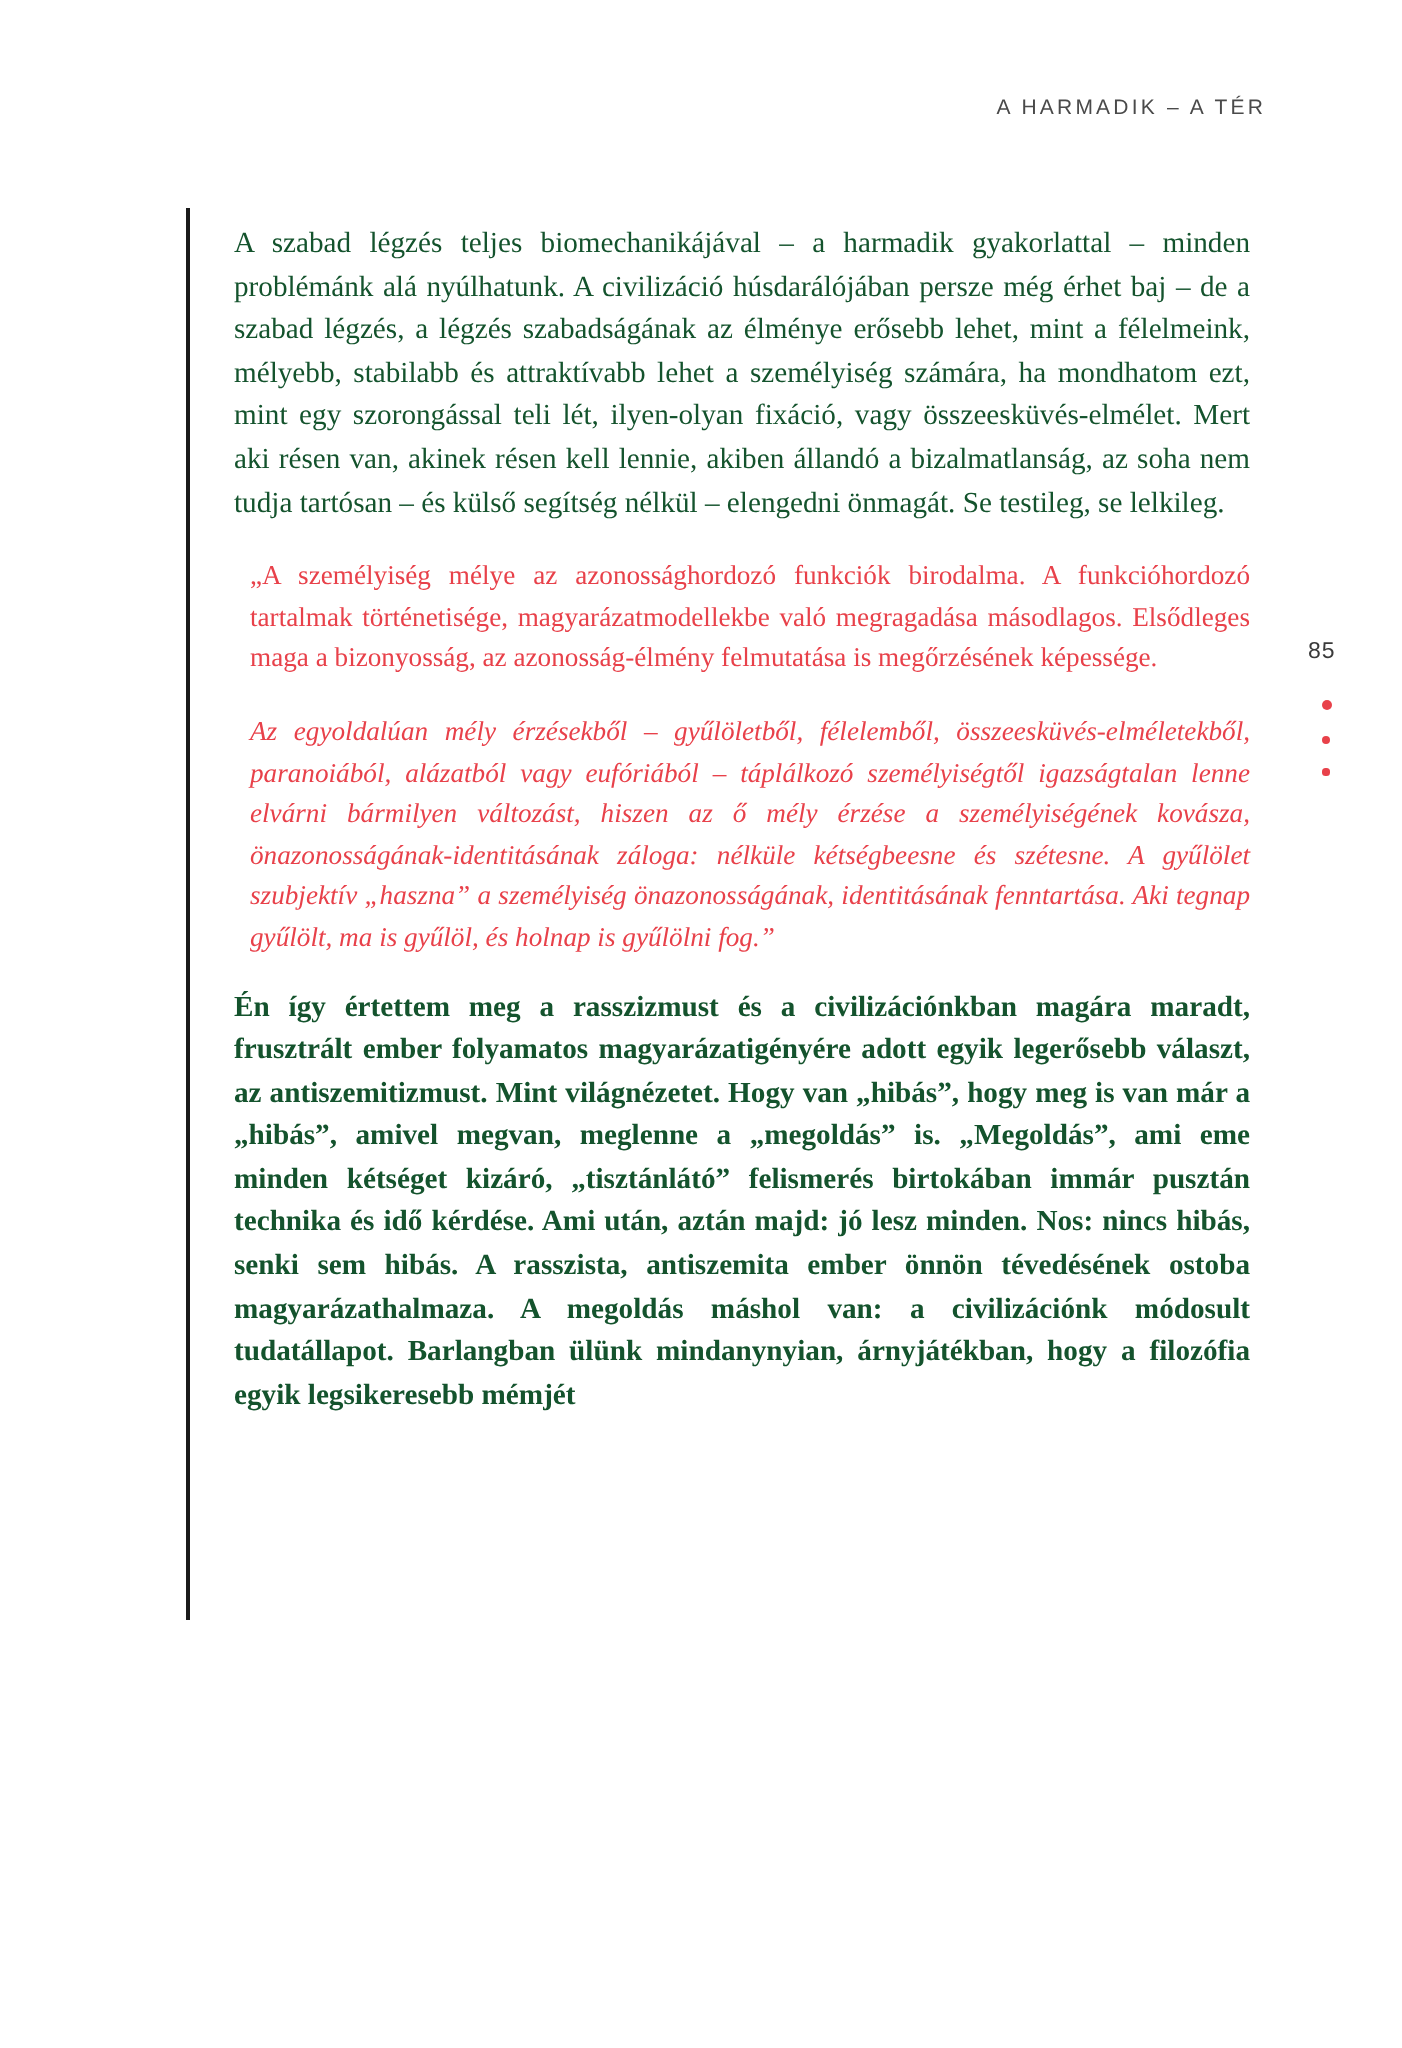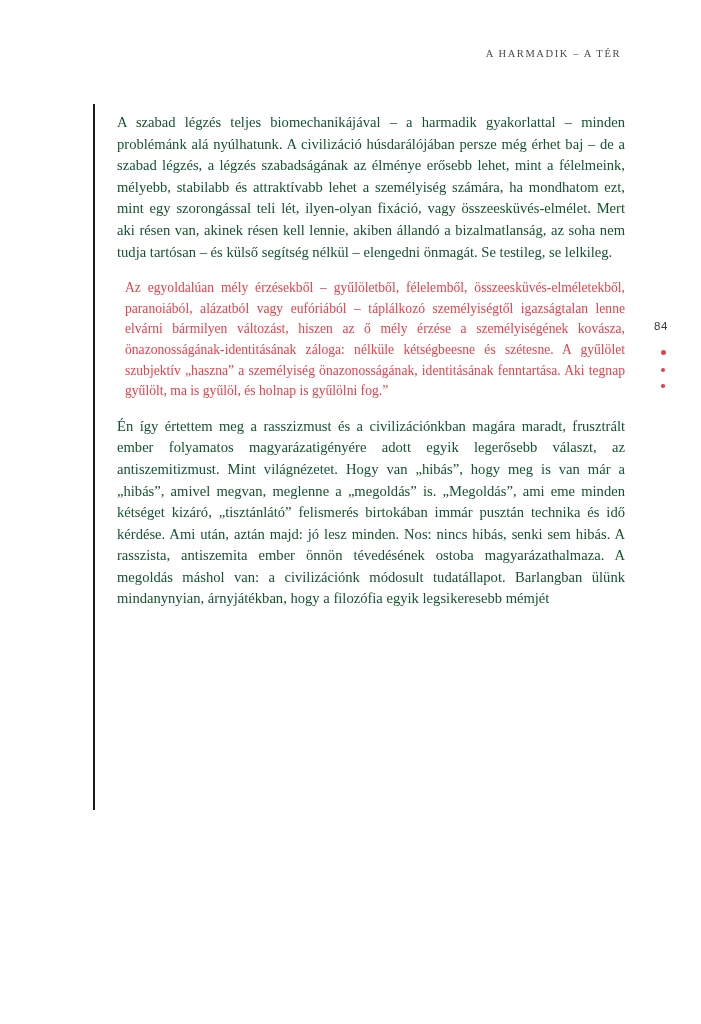--- a/index.html
+++ b/index.html
@@ -20,23 +20,23 @@
     position: absolute;
     left: 0;
     top: 0;
     width: 701px;
     height: 1024px;
   }
 
   
   .running-head {
     position: absolute;
-    right: 80px;
+    right: 68px;
     top: 48px;
-    font-family: Liberation Serif, serif;
+    font-family: Liberation Sans, sans-serif;
     font-size: 10.5px;
     letter-spacing: 1.6px;
     color: #4a4a4a;
     text-transform: uppercase;
     white-space: nowrap;
   }
 
   
   .vertical-rule {
     position: absolute;
@@ -80,20 +80,21 @@
     text-align: justify;
   }
 
   .quote-block p + p {
     margin-top: 16px;
     font-style: italic;
   }
 
   .after-quote {
     margin-top: 14px;
+    font-weight: bold;
   }
 
   
   .folio {
     position: absolute;
     left: 654px;
     top: 320px;
     font-family: "Liberation Sans", sans-serif;
     font-size: 11.5px;
     color: #3a3a3a;
@@ -127,32 +128,33 @@
 </style>
 </head>
 <body>
 
 <div class="page">
 
   <div class="running-head">A HARMADIK – A TÉR</div>
 
   <div class="vertical-rule"></div>
 
-  <div class="folio">84</div>
+  <div class="folio">85</div>
 
   <div class="dot-column">
     <div class="dot"></div>
     <div class="dot small"></div>
     <div class="dot tiny"></div>
   </div>
 
   <div class="text-column">
 
     <p class="body-text">A szabad légzés teljes biomechanikájával – a harmadik gyakorlattal – minden problémánk alá nyúlhatunk. A civilizáció húsdarálójában persze még érhet baj – de a szabad légzés, a légzés szabadságának az élménye erősebb lehet, mint a félelmeink, mélyebb, stabilabb és attraktívabb lehet a személyiség számára, ha mondhatom ezt, mint egy szorongással teli lét, ilyen-olyan fixáció, vagy összeeskü­vés-elmélet. Mert aki résen van, akinek résen kell lennie, akiben állandó a bizalmatlanság, az soha nem tudja tartósan – és külső segítség nélkül – elengedni önmagát. Se testileg, se lelkileg.</p>
 
     <div class="quote-block">
+      <p>„A személyiség mélye az azonossághordozó funkciók birodalma. A funk­cióhordozó tartalmak történetisége, magyarázatmodellekbe való megra­gadása másodlagos. Elsődleges maga a bizonyosság, az azonosság-élmény felmutatása is megőrzésének képessége.</p>
       <p>Az egyoldalúan mély érzésekből – gyűlöletből, félelemből, összeeskü­vés-elméletekből, paranoiából, alázatból vagy eufóriából – táplálkozó személyiségtől igazságtalan lenne elvárni bármilyen változást, hiszen az ő mély érzése a személyiségének kovásza, önazonosságának-identitásának záloga: nélküle kétségbeesne és szétesne. A gyűlölet szubjektív „haszna” a személyiség önazonosságának, identitásának fenntartása. Aki tegnap gyűlölt, ma is gyűlöl, és holnap is gyűlölni fog.”</p>
     </div>
 
     <p class="body-text after-quote">Én így értettem meg a rasszizmust és a civilizációnkban magára maradt, frusztrált ember folyamatos magyarázatigényére adott egyik legerősebb választ, az antiszemitizmust. Mint világnézetet. Hogy van „hibás”, hogy meg is van már a „hibás”, amivel megvan, meglenne a „megoldás” is. „Megoldás”, ami eme minden kétséget kizáró, „tisztánlátó” felismerés birtokában immár pusztán technika és idő kérdése. Ami után, aztán majd: jó lesz minden. Nos: nincs hibás, senki sem hibás. A rasszista, antiszemita ember önnön té­vedésének ostoba magyarázathalmaza. A megoldás máshol van: a civilizációnk módosult tudatállapot. Barlangban ülünk mindany­nyian, árnyjátékban, hogy a filozófia egyik legsikeresebb mémjét</p>
 
   </div>
 </div>
 
 </body></html>

